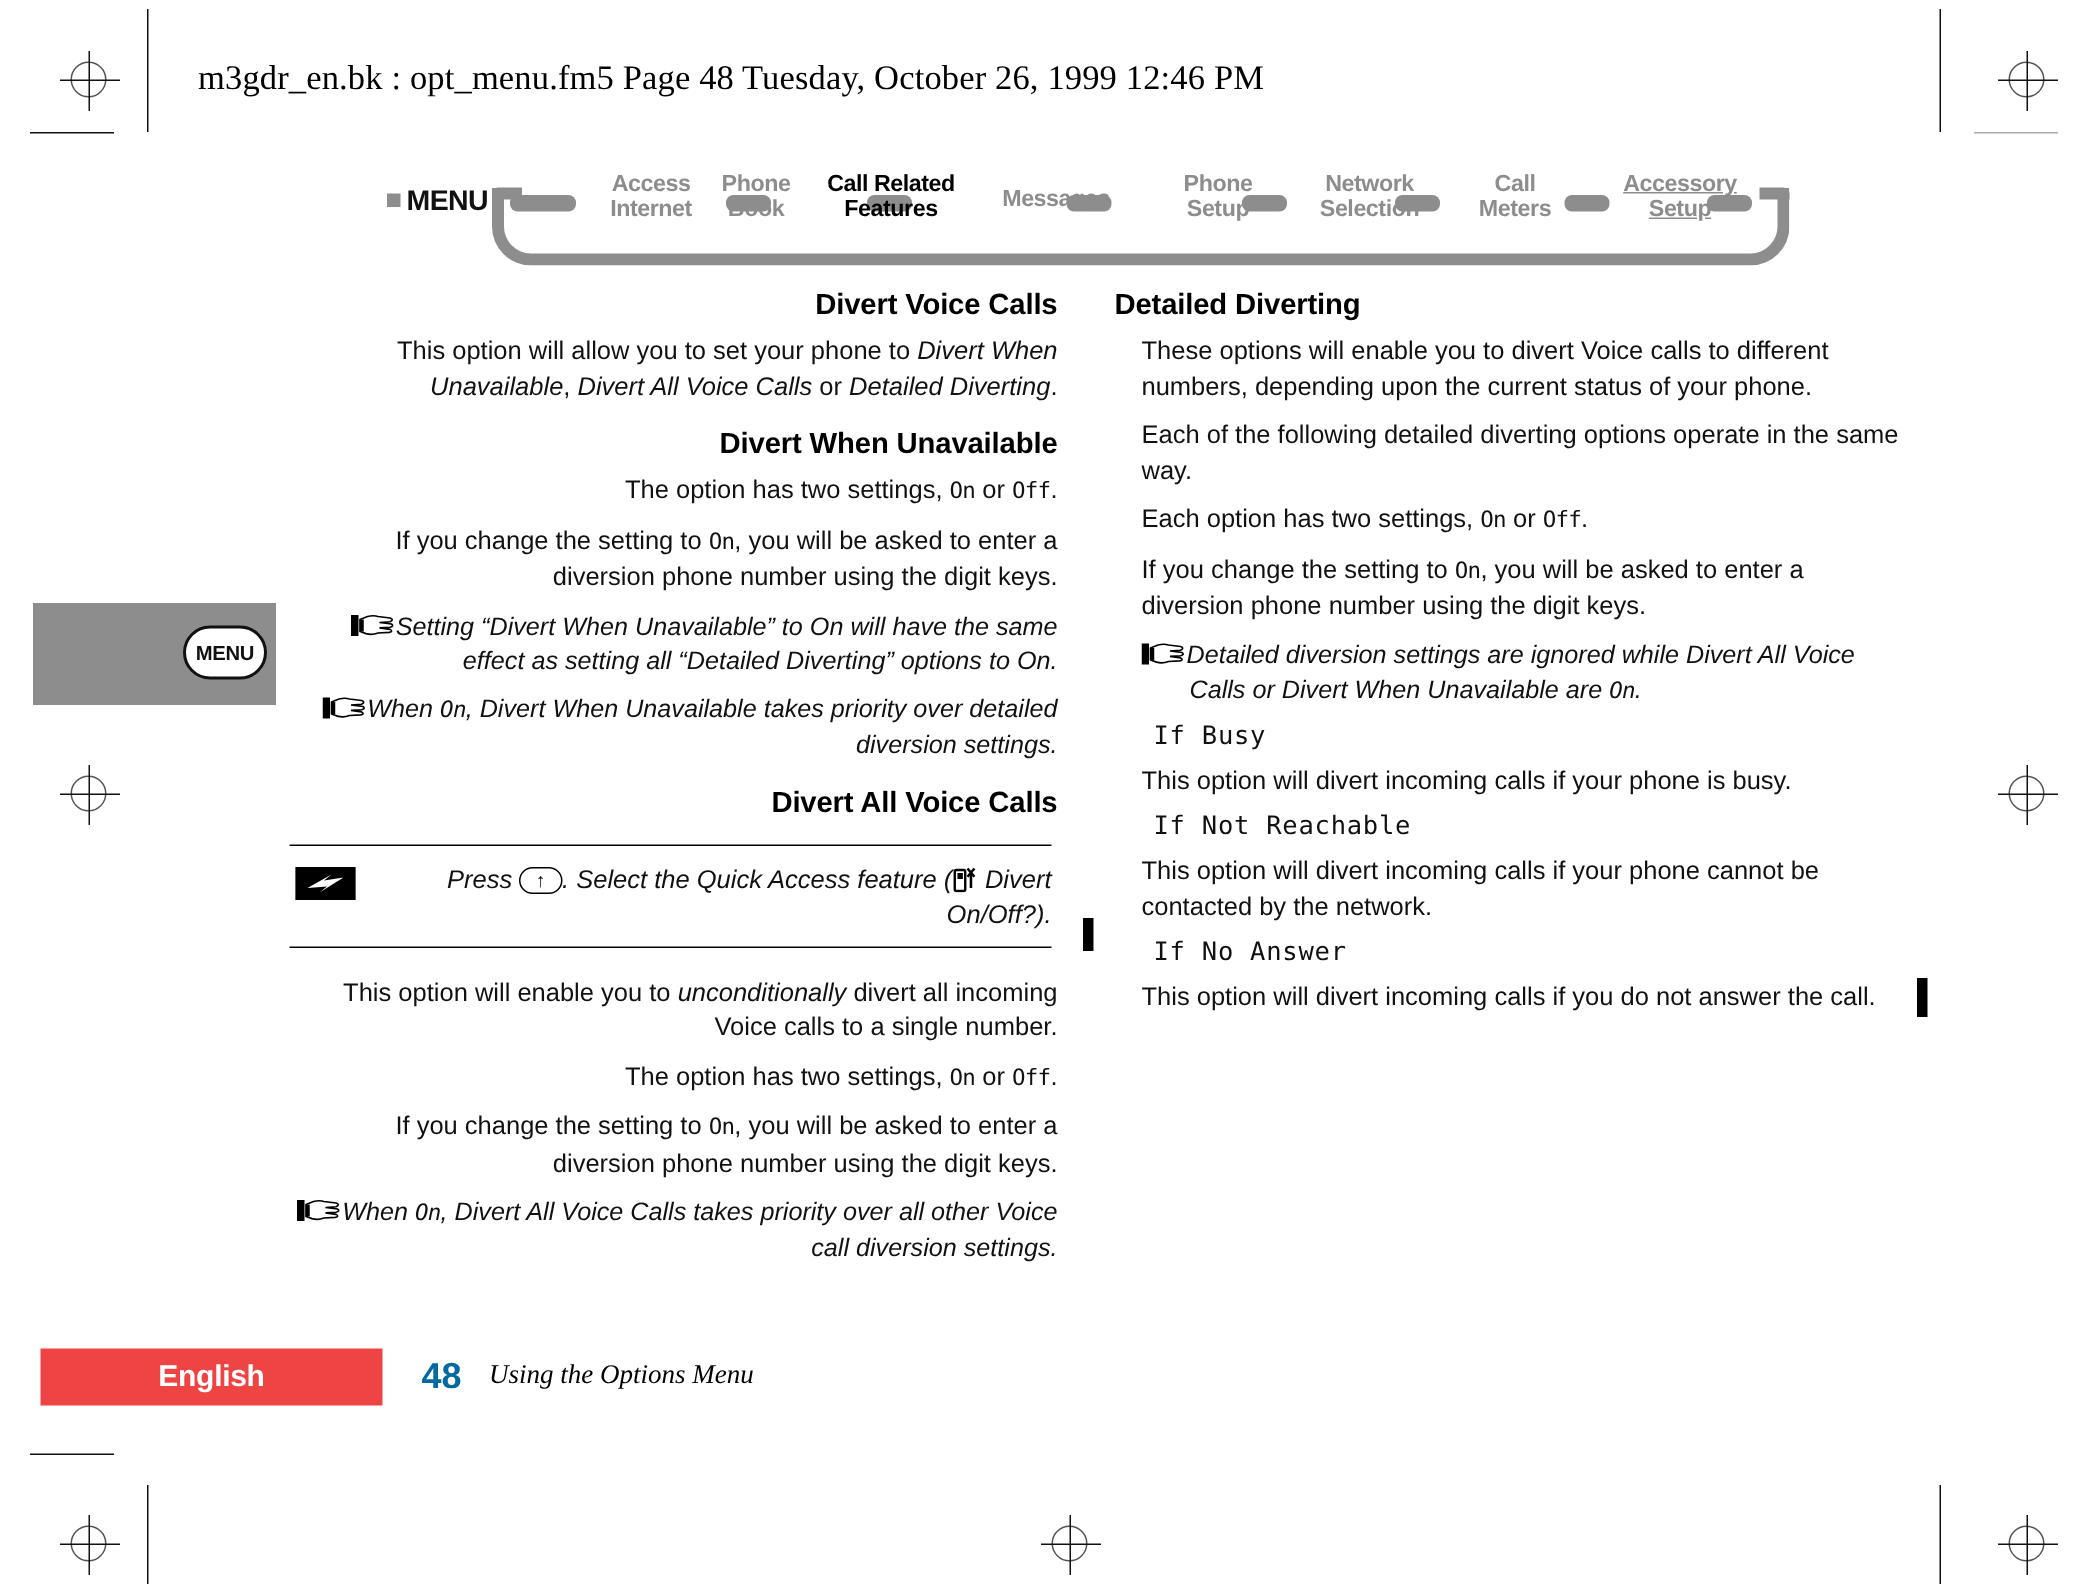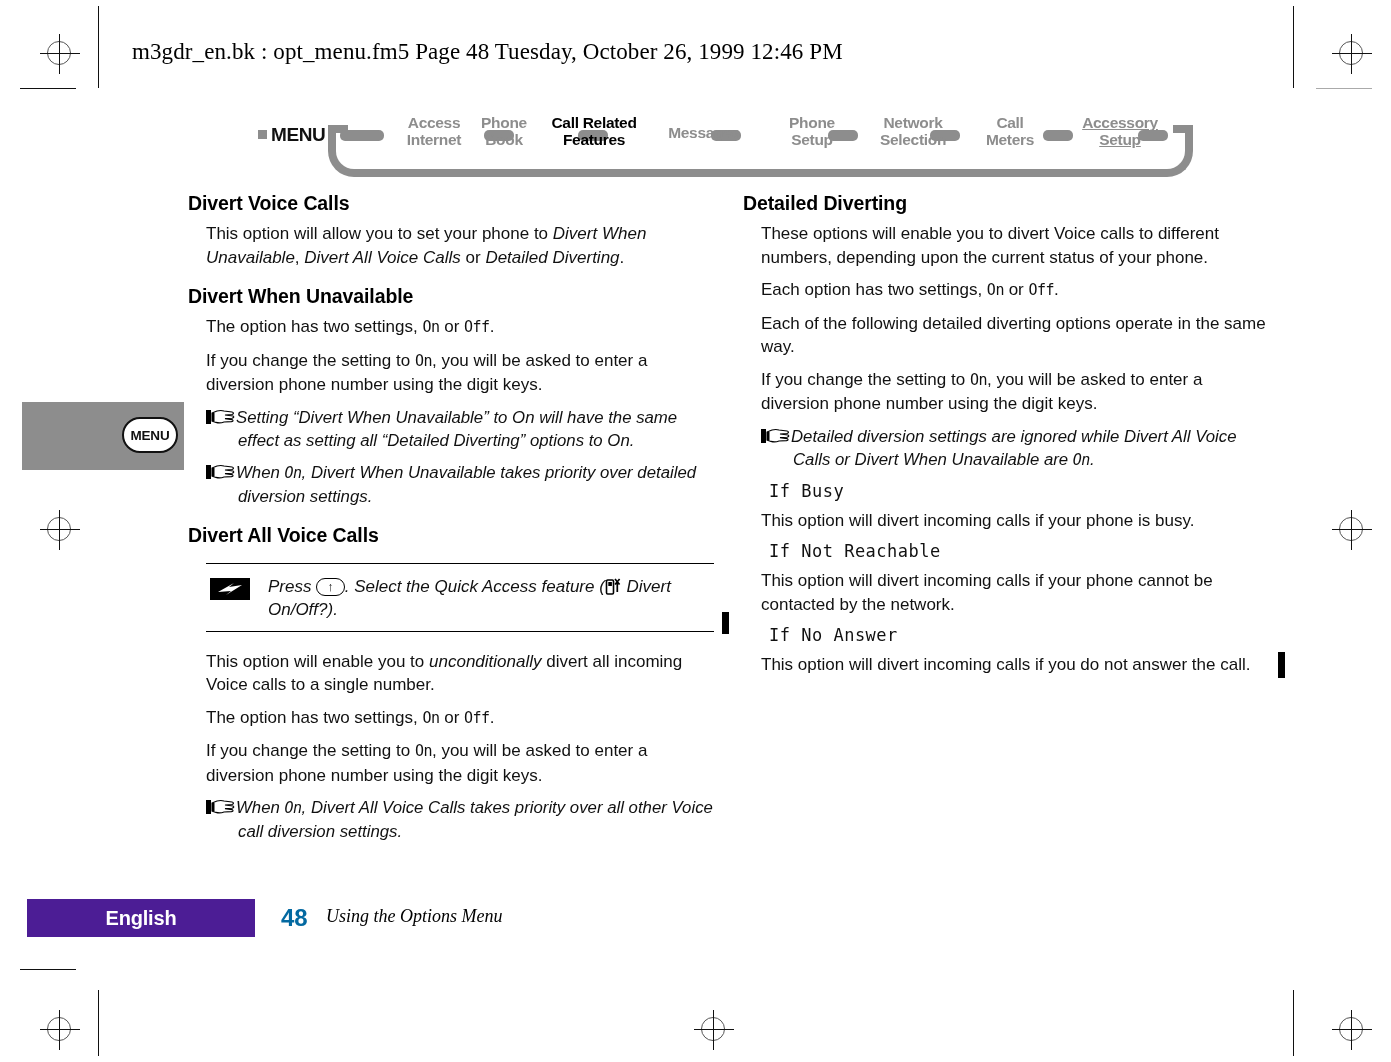--- a/index.html
+++ b/index.html
@@ -159,21 +159,21 @@
     justify-content: center;
     letter-spacing: -0.2px;
   }
 
   
   .col {
     position: absolute;
     top: 192px;
     width: 530px;
   }
-  .col-left  { left: 188px; }
+  .col-left  { left: 175px; text-align: right; }
   .col-right { left: 743px; }
 
   h2.sec {
     font-size: 19.5px;
     font-weight: bold;
     color: #000;
     margin: 0 0 7px 0;
     letter-spacing: -0.1px;
   }
   h2.sec.spaced { margin-top: 16px; }
@@ -278,21 +278,21 @@
     background: #000;
   }
 
   
   .footer-tab {
     position: absolute;
     left: 27px;
     top: 899px;
     width: 228px;
     height: 38px;
-    background: #4c1d95;
+    background: #ef4444;
     color: #fff;
     font-size: 20px;
     font-weight: bold;
     display: flex;
     align-items: center;
     justify-content: center;
     letter-spacing: -0.2px;
   }
   .footer-page {
     position: absolute;
@@ -506,25 +506,25 @@
     </span><span>When </span><span class="lcd">On</span><span>, Divert All Voice Calls takes priority over all other Voice call diversion settings.</span>
   </p>
 </div>
 
 <div class="col col-right">
 
   <h2 class="sec">Detailed Diverting</h2>
 
   <p class="body">These options will enable you to divert Voice calls to different numbers, depending upon the current status of your phone.</p>
 
+  <p class="body">Each of the following detailed diverting options operate in the same way.</p>
+
   <p class="body">
     <span>Each option has two settings, </span><span class="lcd">On</span><span> or </span><span class="lcd">Off</span><span>.</span>
   </p>
-
-  <p class="body">Each of the following detailed diverting options operate in the same way.</p>
 
   <p class="body">
     <span>If you change the setting to </span><span class="lcd">On</span><span>, you will be asked to enter a diversion phone number using the digit keys.</span>
   </p>
 
   <p class="note">
     <span class="hand">
       <svg width="30" height="16" viewBox="0 0 30 16">
         <rect x="0" y="1" width="5" height="14" fill="#000"></rect>
         <path d="M6 4 L11 2 Q15 1 18 2 L26 3 Q29 4 26 5.5 L19 6 L27 7 Q29 8.4 26 9.2 L19 9.6 L26 10.6 Q28.4 12 25.5 12.6 L18 13 Q14 14.6 10 13.4 L6 12 Z" fill="none" stroke="#000" stroke-width="1.1"></path>

